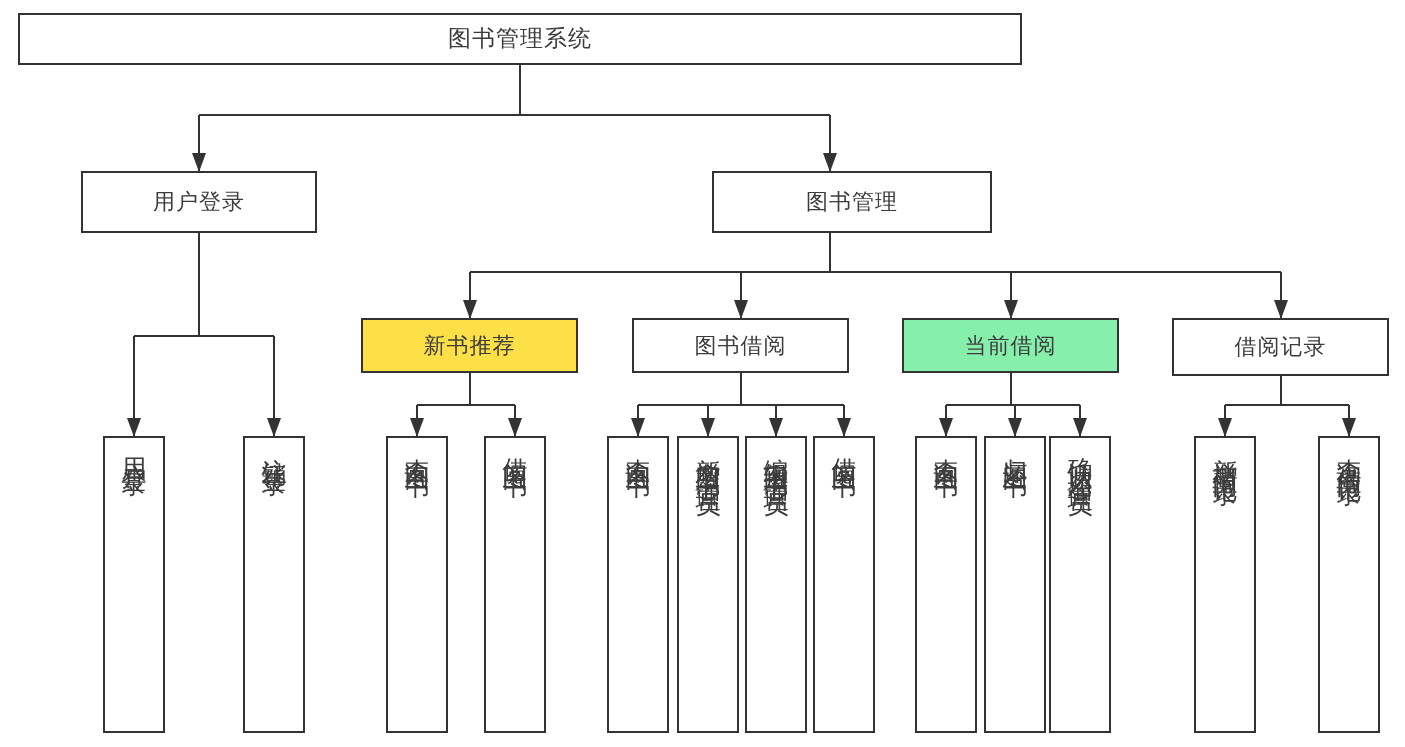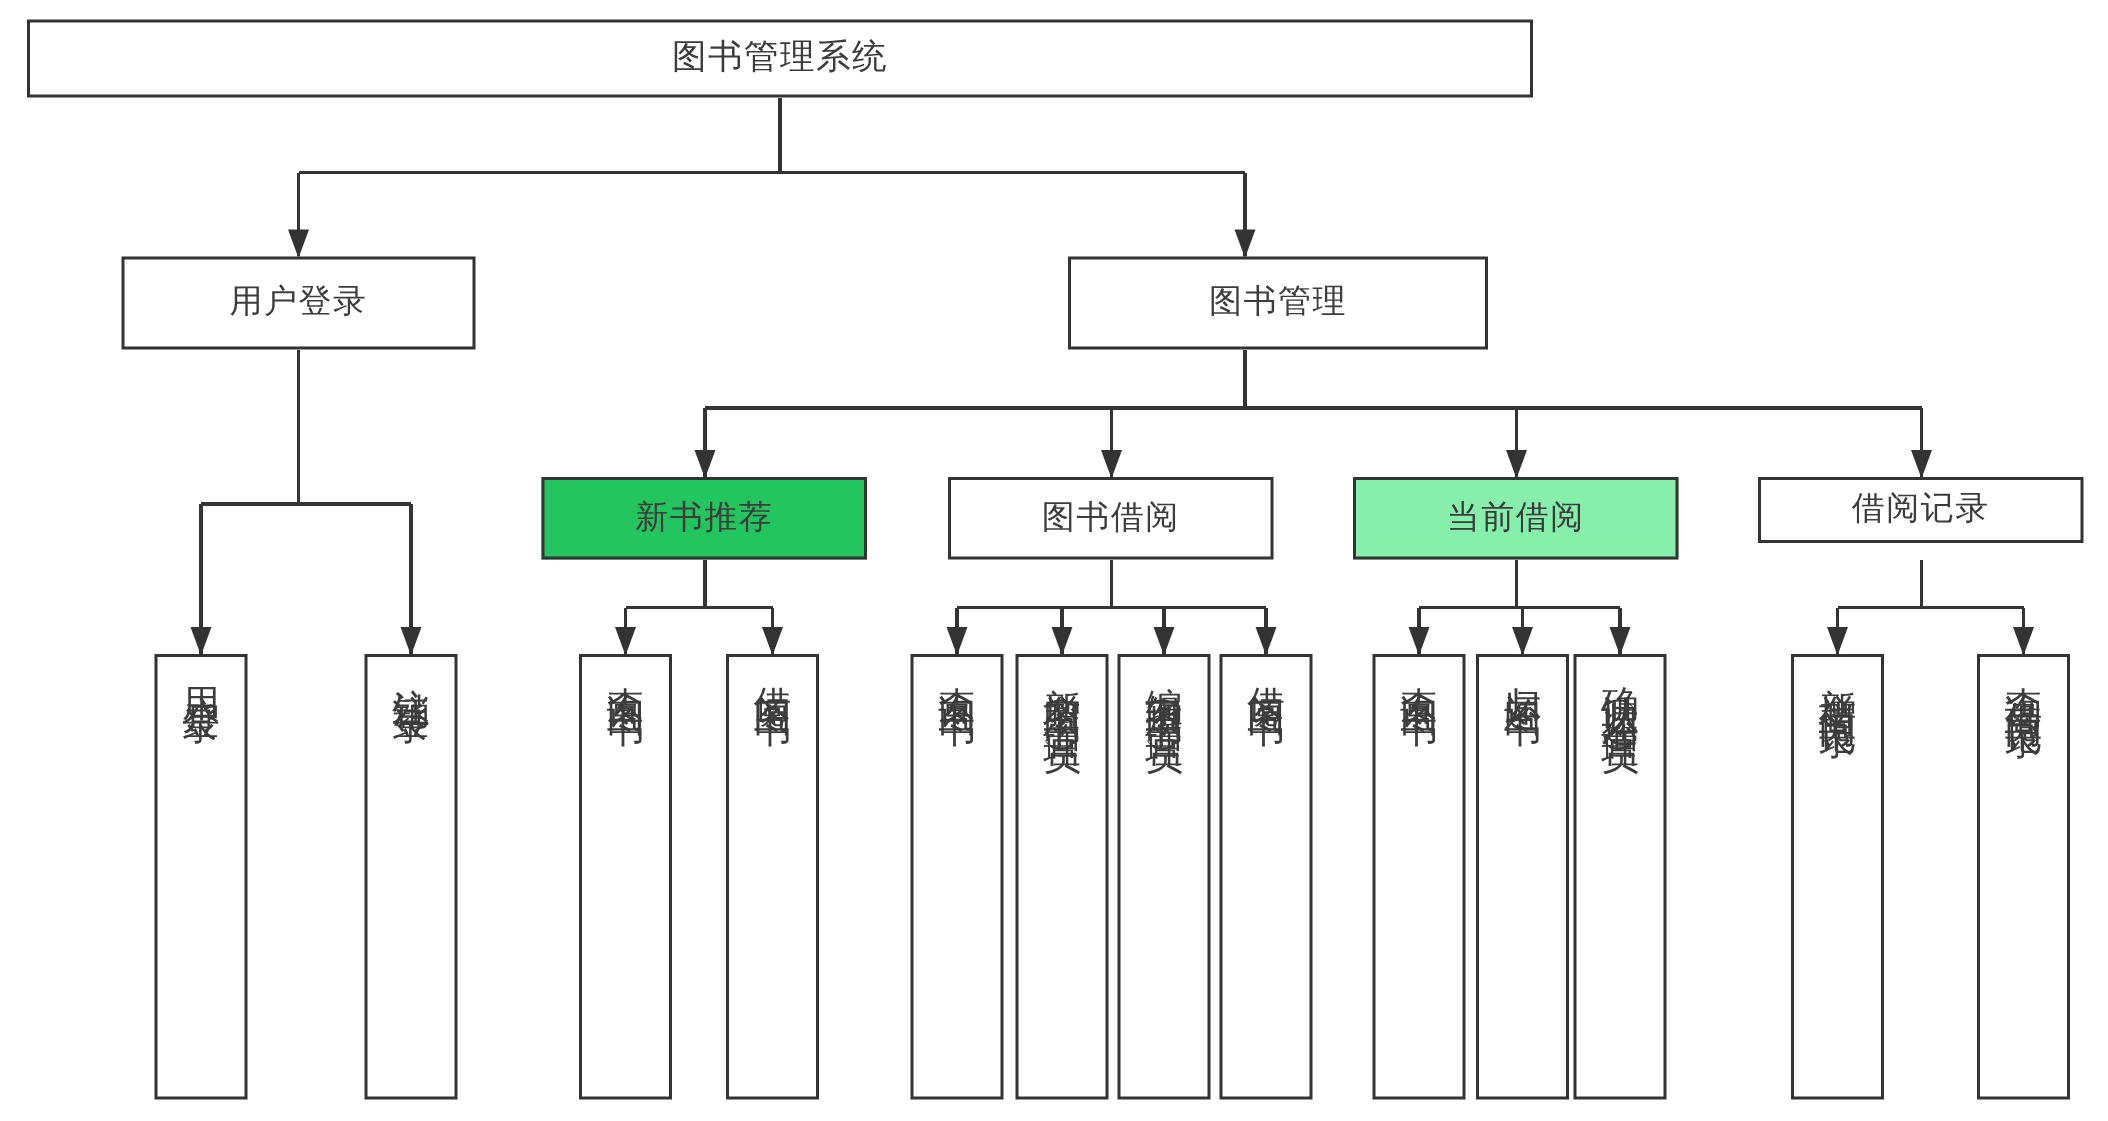--- a/index.html
+++ b/index.html
@@ -143,30 +143,30 @@
   <div id="node-layer">
       <div class="node horiz root" style="left: 18px; top: 13px; width: 1004px; height: 52px; background: rgb(255, 255, 255); border-color: rgb(51, 51, 51);">
         <span class="node-label" style="color: rgb(60, 60, 60);">图书管理系统</span>
       </div>
       <div class="node horiz" style="left: 81px; top: 171px; width: 236px; height: 62px; background: rgb(255, 255, 255); border-color: rgb(51, 51, 51);">
         <span class="node-label" style="color: rgb(60, 60, 60);">用户登录</span>
       </div>
       <div class="node horiz" style="left: 712px; top: 171px; width: 280px; height: 62px; background: rgb(255, 255, 255); border-color: rgb(51, 51, 51);">
         <span class="node-label" style="color: rgb(60, 60, 60);">图书管理</span>
       </div>
-      <div class="node horiz" style="left: 361px; top: 318px; width: 217px; height: 55px; background: #22c55e; border-color: rgb(51, 51, 51);">
+      <div class="node horiz" style="left: 361px; top: 318px; width: 217px; height: 55px; background: #fde047; border-color: rgb(51, 51, 51);">
         <span class="node-label" style="color: rgb(60, 60, 60);">新书推荐</span>
       </div>
       <div class="node horiz" style="left: 632px; top: 318px; width: 217px; height: 55px; background: rgb(255, 255, 255); border-color: rgb(51, 51, 51);">
         <span class="node-label" style="color: rgb(60, 60, 60);">图书借阅</span>
       </div>
       <div class="node horiz" style="left: 902px; top: 318px; width: 217px; height: 55px; background: #86efac; border-color: rgb(51, 51, 51);">
         <span class="node-label" style="color: rgb(60, 60, 60);">当前借阅</span>
       </div>
-      <div class="node horiz" style="left: 1172px; top: 318px; width: 217px; height: 44px; background: rgb(255, 255, 255); border-color: rgb(51, 51, 51);">
+      <div class="node horiz" style="left: 1172px; top: 318px; width: 217px; height: 58px; background: rgb(255, 255, 255); border-color: rgb(51, 51, 51);">
         <span class="node-label" style="color: rgb(60, 60, 60);">借阅记录</span>
       </div>
       <div class="node vert" style="left: 103px; top: 436px; width: 62px; height: 297px; background: rgb(255, 255, 255); border-color: rgb(51, 51, 51);">
         <span class="node-label" style="color: rgb(60, 60, 60);">用户登录</span>
       </div>
       <div class="node vert" style="left: 243px; top: 436px; width: 62px; height: 297px; background: rgb(255, 255, 255); border-color: rgb(51, 51, 51);">
         <span class="node-label" style="color: rgb(60, 60, 60);">注销登录</span>
       </div>
       <div class="node vert" style="left: 386px; top: 436px; width: 62px; height: 297px; background: rgb(255, 255, 255); border-color: rgb(51, 51, 51);">
         <span class="node-label" style="color: rgb(60, 60, 60);">查询图书</span>

